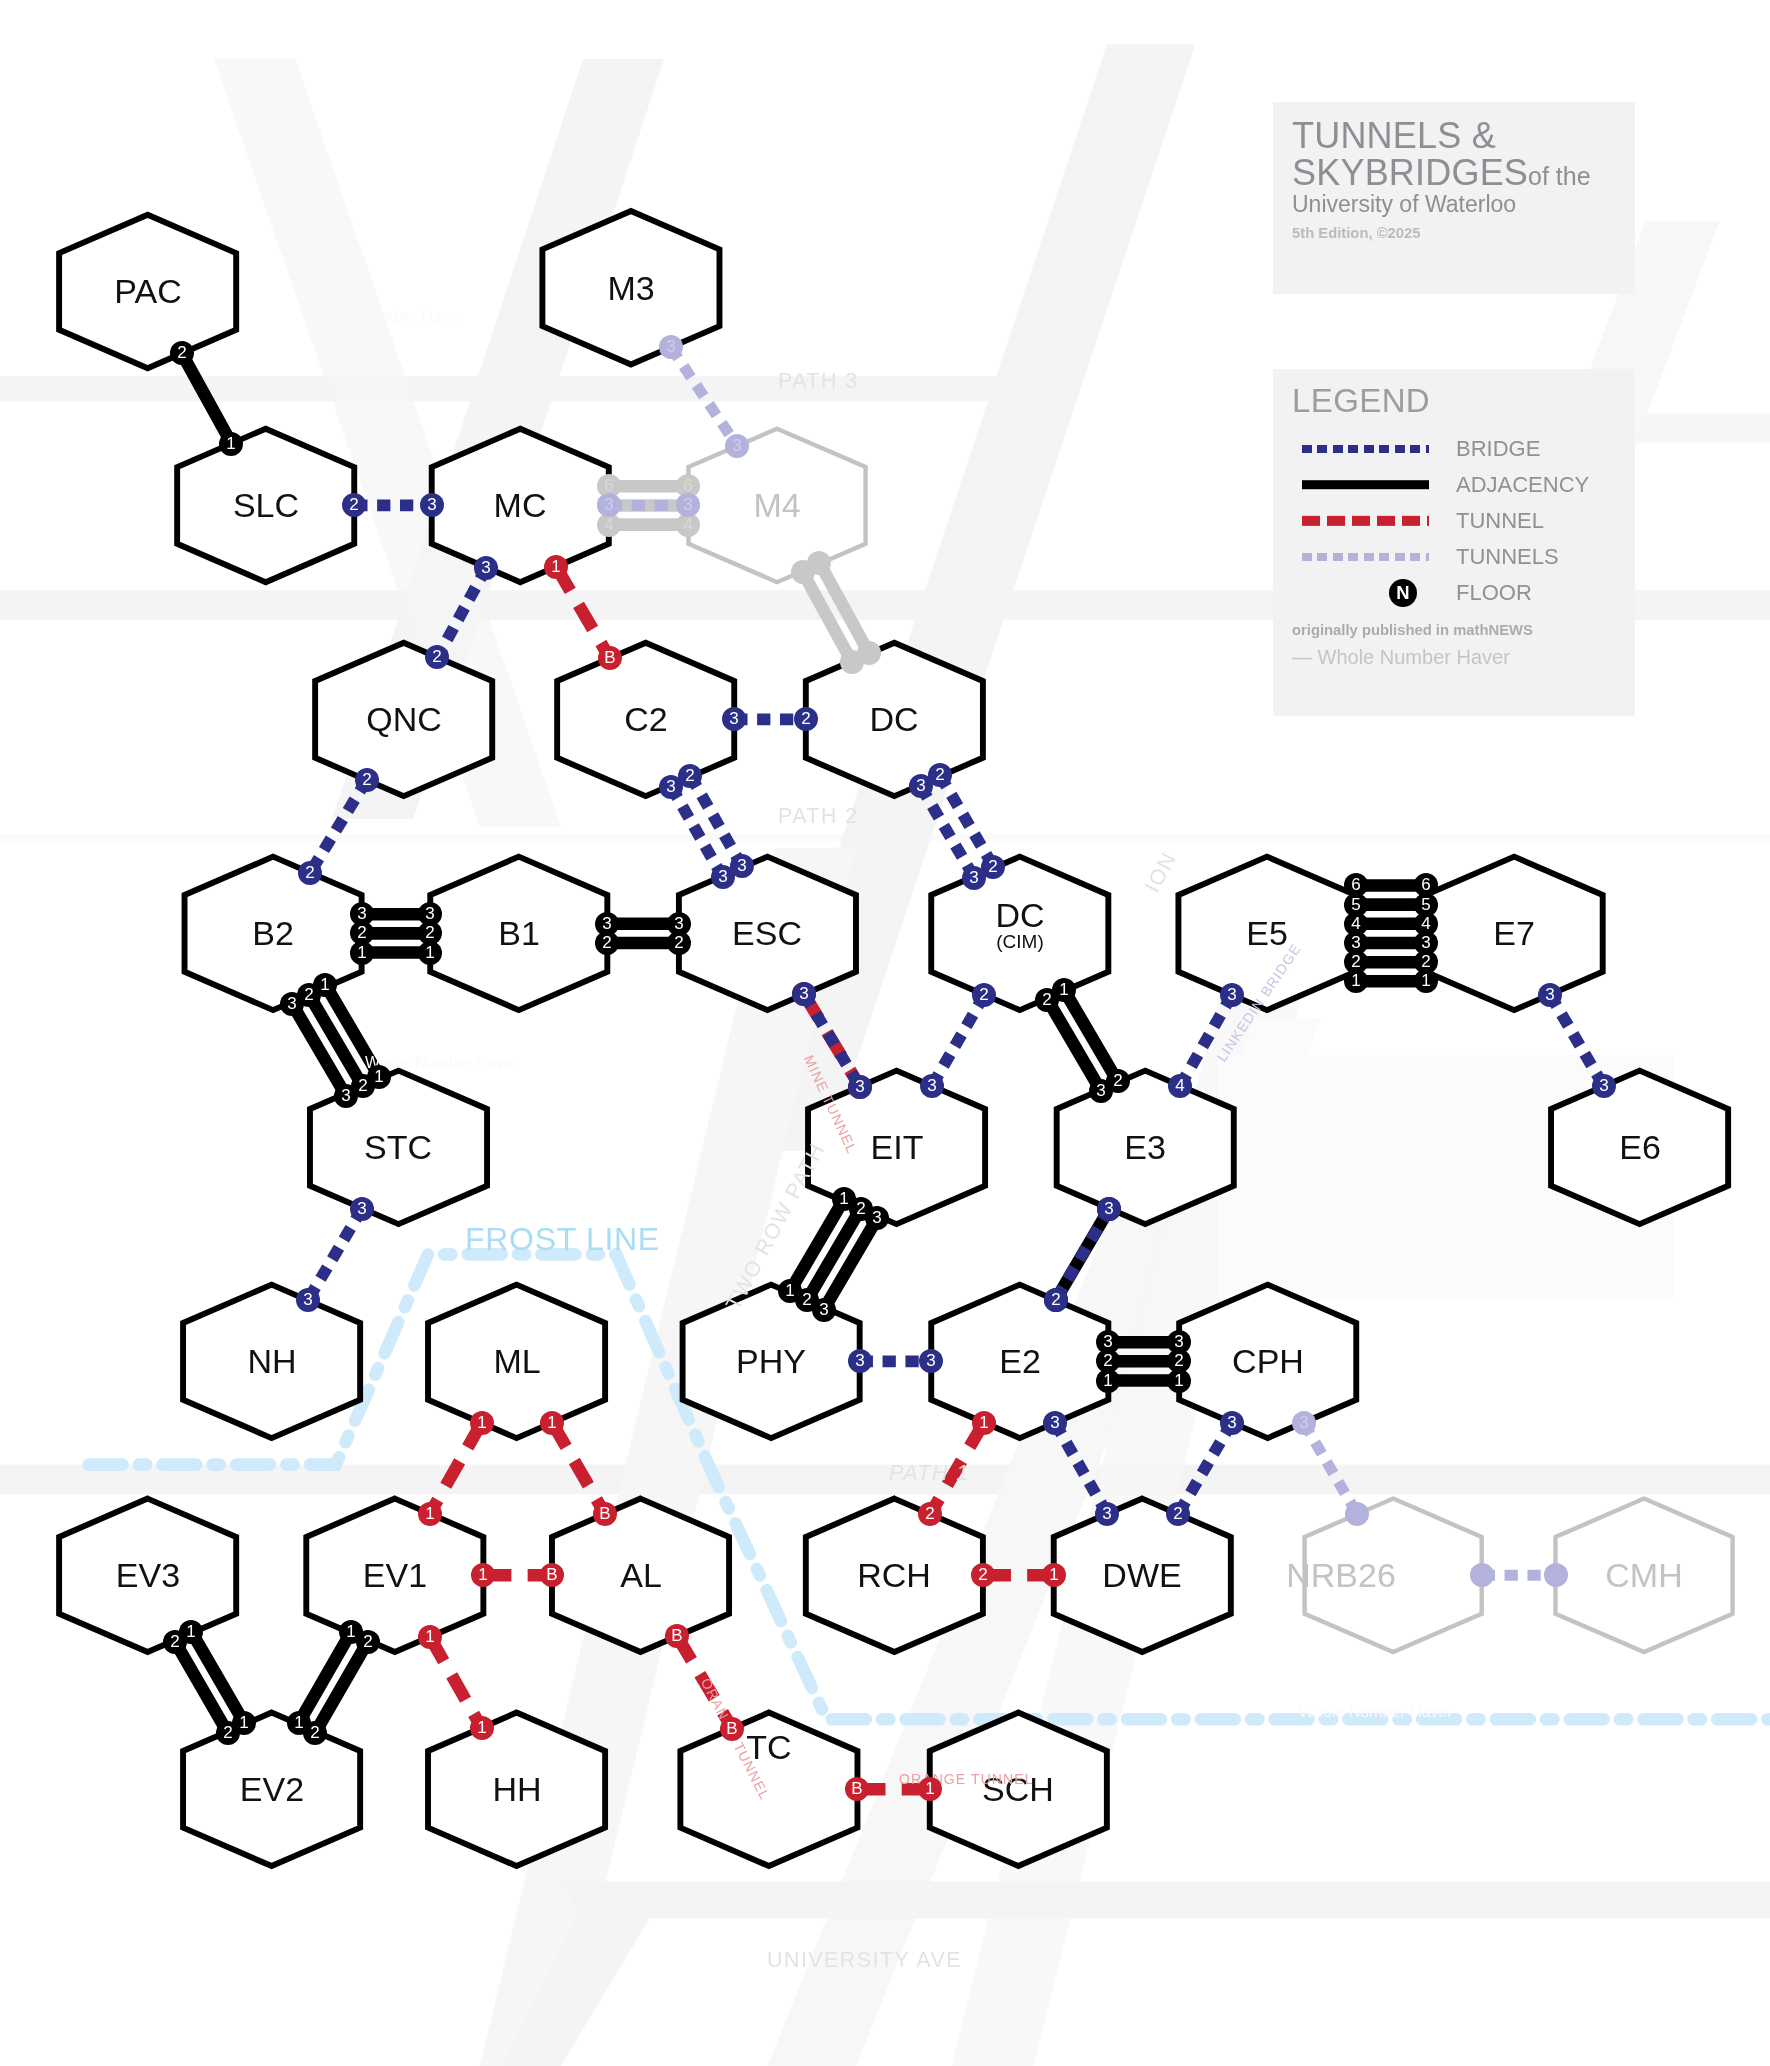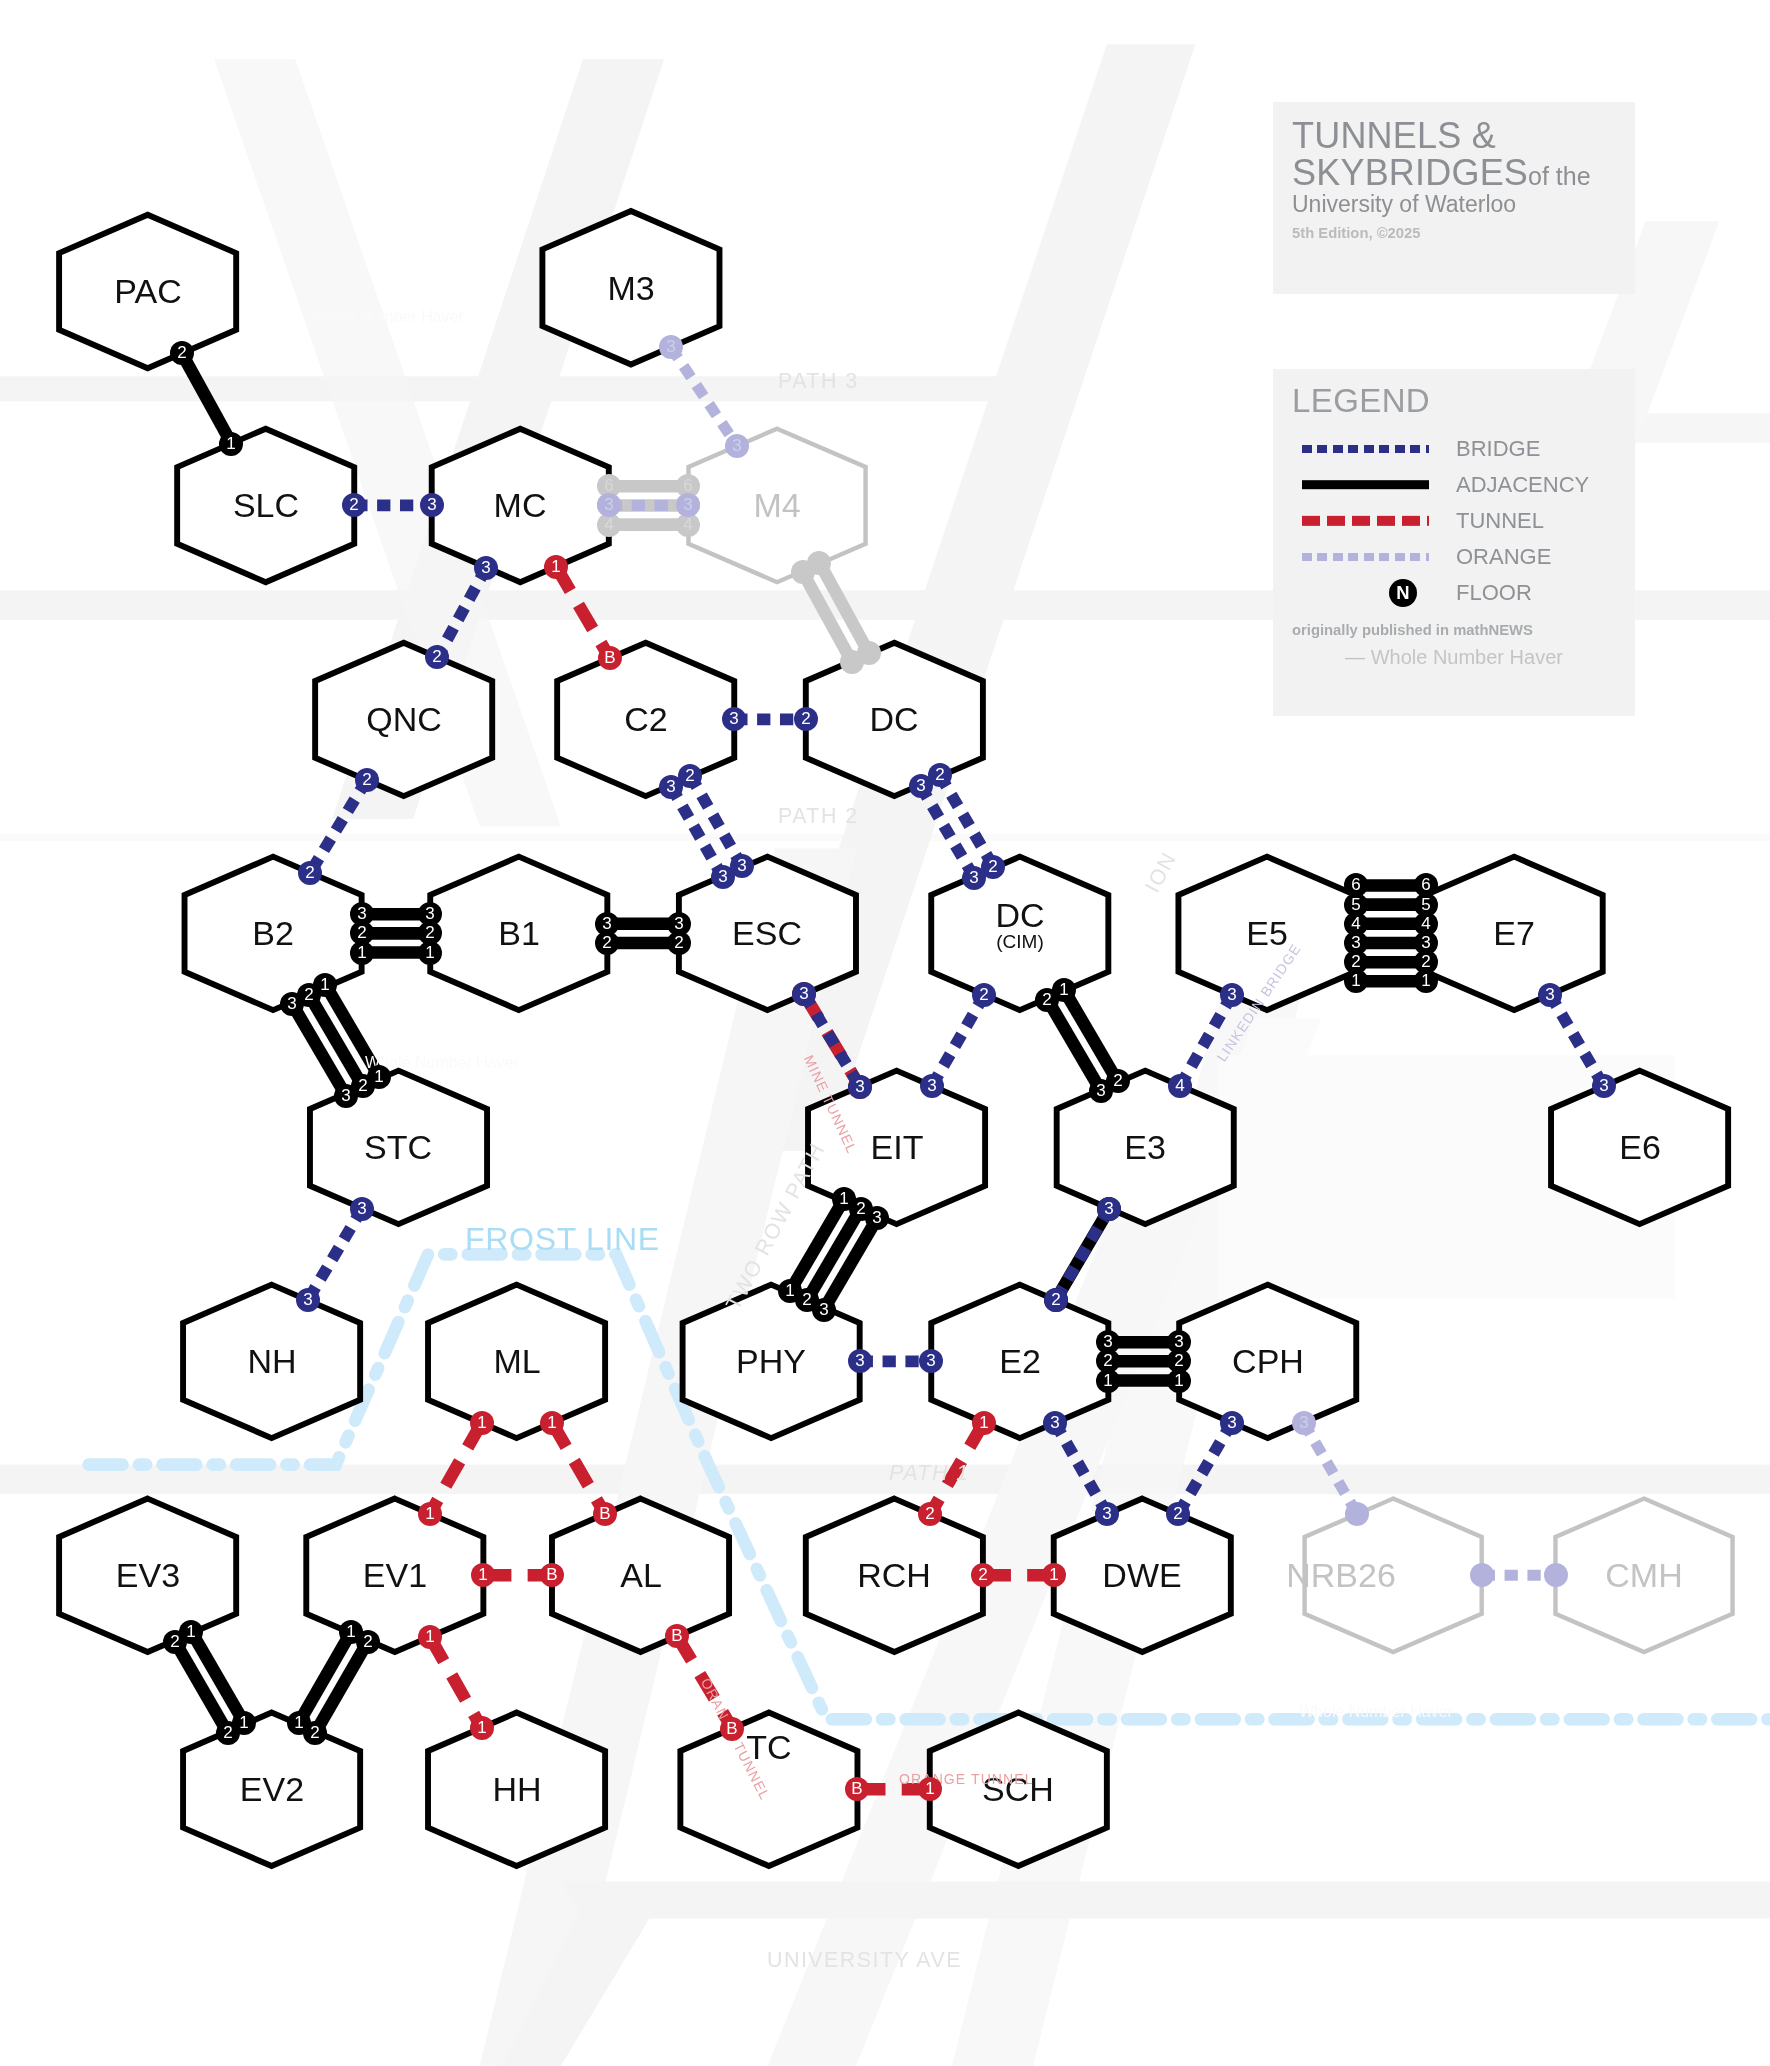--- a/index.html
+++ b/index.html
@@ -12,21 +12,21 @@
   #legend-panel{left:1273px;top:369px;width:362px;height:347px;padding:13.3px 19px;box-sizing:border-box;}
   .t-big{font-size:36px;line-height:1.02;color:#8c8f93;font-weight:400;letter-spacing:0.2px;}
   .t-mid{font-size:25px;color:#8c8f93;font-weight:400;}
   .t-sub{font-size:23px;color:#8c8f93;font-weight:400;line-height:1.15;}
   .t-ed{font-size:14.8px;color:#b9bbbd;font-weight:700;margin-top:7.4px;}
   .lg-h{font-size:33px;color:#9a9da1;font-weight:400;letter-spacing:0.4px;margin-bottom:10.3px;}
   .lg-row{display:flex;align-items:center;height:36px;}
   .lg-swatch{width:148px;height:36px;position:relative;flex:0 0 148px;}
   .lg-label{font-size:22px;color:#8e9195;margin-left:16px;}
   .lg-foot1{font-size:14.8px;color:#a9acaf;font-weight:700;margin-top:11.8px;text-align:left;}
-  .lg-foot2{font-size:20px;color:#c2c5c8;margin-top:7.4px;text-align:center;}
+  .lg-foot2{font-size:20px;color:#c2c5c8;margin-top:7.4px;text-align:left;}
   .sw-line{position:absolute;left:10.3px;top:50%;transform:translateY(-50%);width:127px;height:8px;}
   .sw-bridge{background:repeating-linear-gradient(90deg,#2b2f87 0 9.6px,transparent 9.6px 15.5px);}
   .sw-adj{background:#000;height:9.6px;}
   .sw-tunnel{background:repeating-linear-gradient(90deg,#c8202e 0 17.7px,transparent 17.7px 25px);height:10.3px;}
   .sw-planned{background:repeating-linear-gradient(90deg,#b3b2dd 0 9.6px,transparent 9.6px 15.5px);}
   .sw-floor{position:absolute;left:111px;top:50%;transform:translate(-50%,-50%);
             width:28px;height:28px;border-radius:50%;background:#000;color:#fff;
             font-size:18.4px;font-weight:700;display:flex;align-items:center;justify-content:center;}
   .hexlabel{position:absolute;transform:translate(-50%,-50%);text-align:center;
             pointer-events:none;}
@@ -464,21 +464,21 @@
       <div class="lg-row">
         <div class="lg-swatch">
           <div class="sw-line sw-tunnel"></div>
         </div>
         <div class="lg-label">TUNNEL</div>
       </div>
       <div class="lg-row">
         <div class="lg-swatch">
           <div class="sw-line sw-planned"></div>
         </div>
-        <div class="lg-label">ORANGE</div>
+        <div class="lg-label">TUNNELS</div>
       </div>
       <div class="lg-row">
         <div class="lg-swatch">
           <div class="sw-floor">N</div>
         </div>
         <div class="lg-label">FLOOR</div>
       </div>
     </div>
   <div class="lg-foot1">originally published in mathNEWS</div>
   <div class="lg-foot2">— Whole Number Haver</div>

